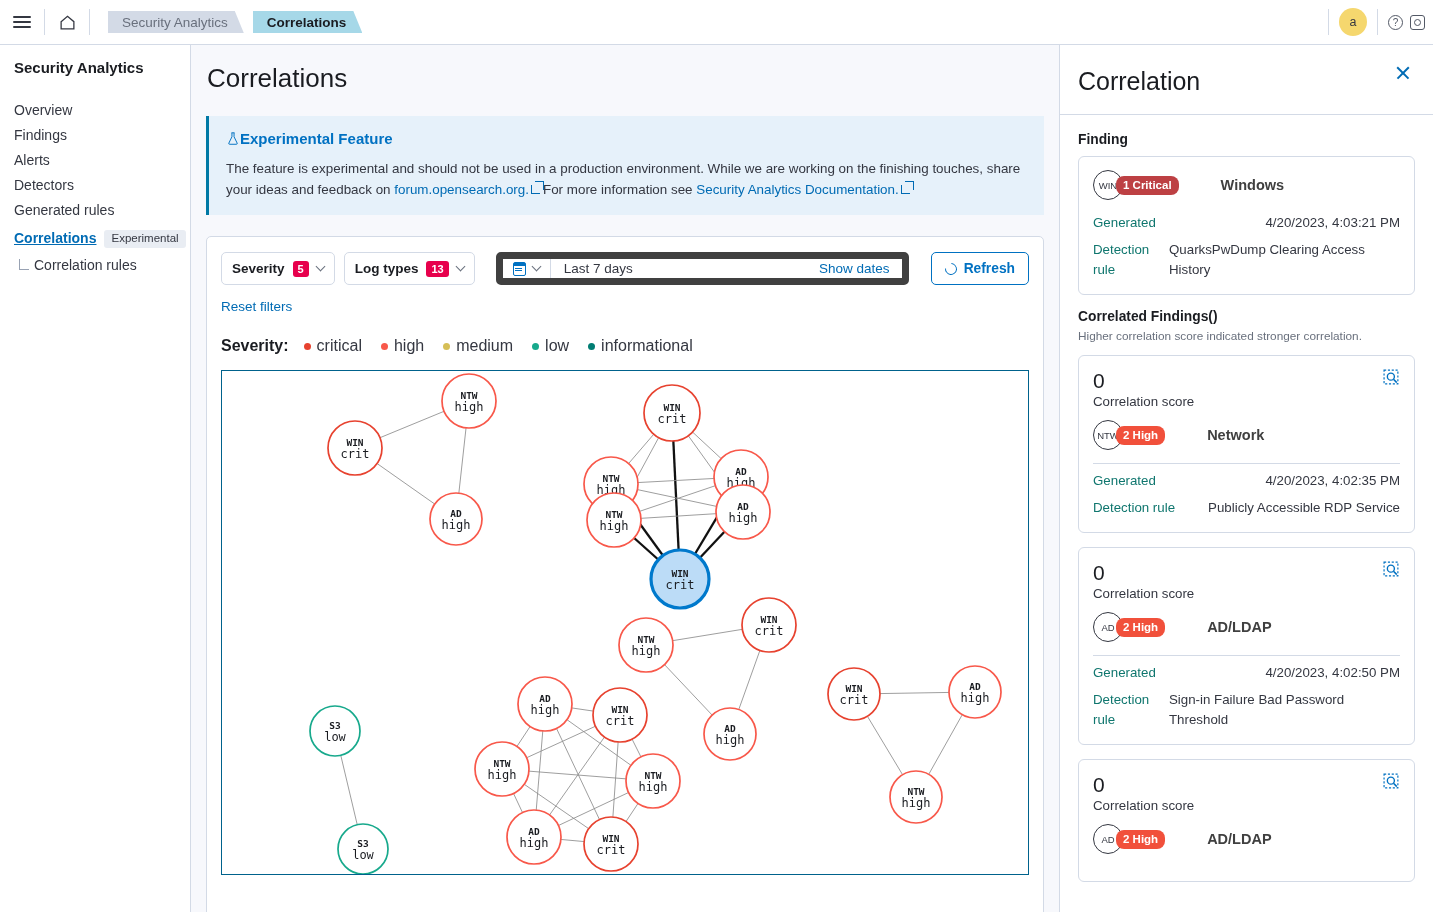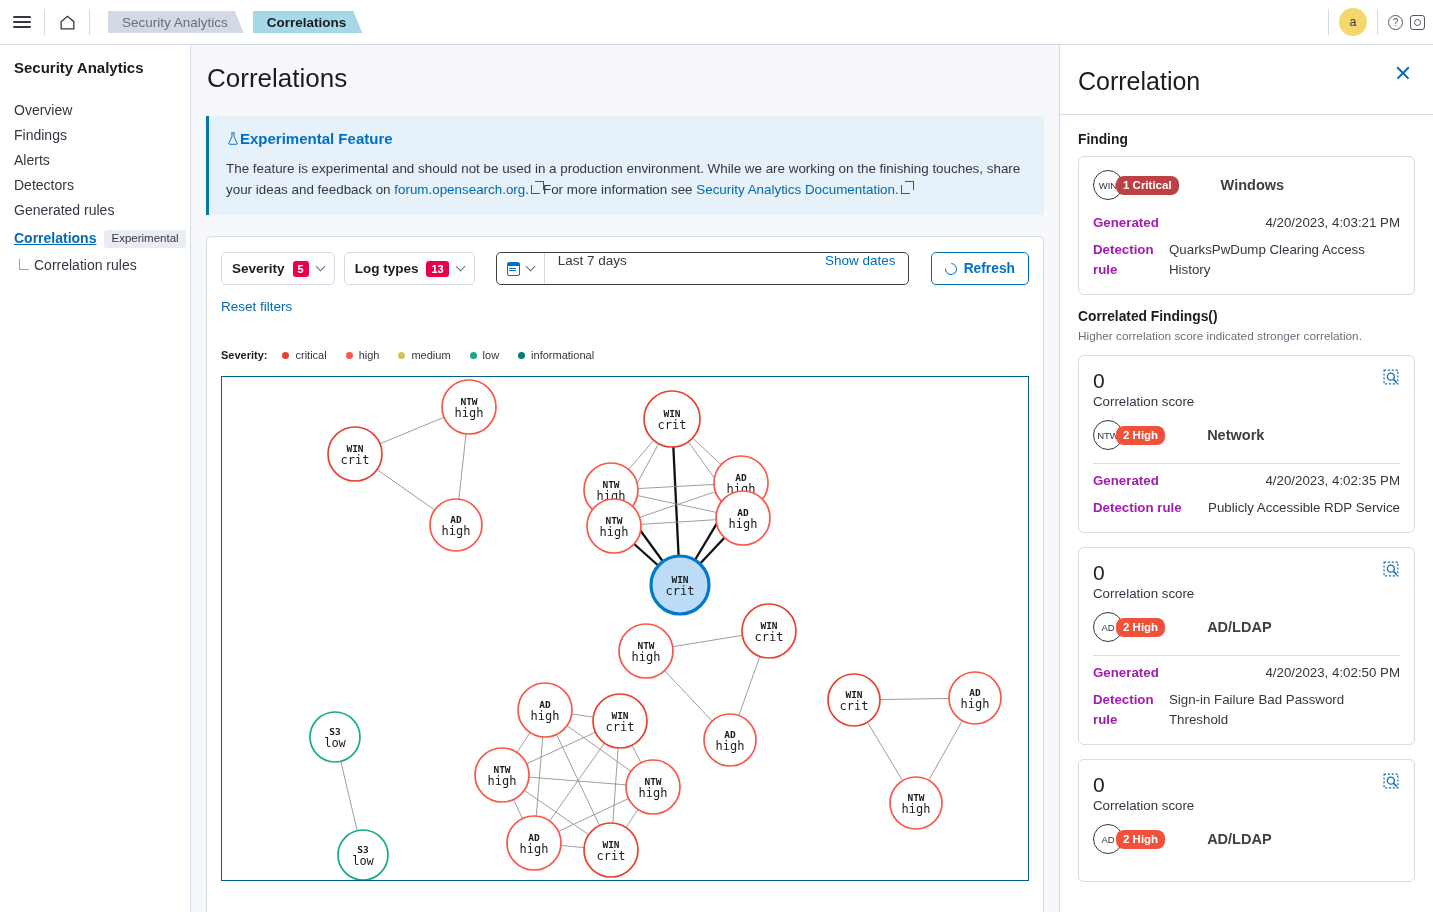--- a/index.html
+++ b/index.html
@@ -81,40 +81,40 @@
   .fbtn {
     height: 33px; border: 1px solid #d3dae6; border-radius: 5px; background: #fff;
     display: flex; align-items: center; gap: 8px; padding: 0 10px; cursor: pointer;
     font-size: 13.5px; font-weight: bold; color: #1a1c21;
   }
   .cnt { background: #e7004c; color: #fff; font-size: 11px; font-weight: bold;
          border-radius: 3px; padding: 1px 5px; line-height: 14px; }
   .chev { width: 7px; height: 7px; border-right: 1.6px solid #69707d; border-bottom: 1.6px solid #69707d;
           transform: rotate(45deg); margin-bottom: 4px; }
   .dateblock {
-    display: flex; align-items: flex-start; height: 33px; border: 1px solid #404040;
+    display: flex; align-items: center; height: 33px; border: 7px solid #404040;
     border-radius: 5px; background: #fff; flex: 1; margin-left: 12px; overflow: hidden;
   }
   .datebtn { display: flex; align-items: center; gap: 7px; padding: 0 10px; height: 100%;
              border-right: 1px solid #d3dae6; cursor: pointer; }
   .cal { width: 13px; height: 14px; border: 1.6px solid #0071c2; border-radius: 2px; position: relative; }
   .cal::before { content:""; position:absolute; top:0; left:0; right:0; height:3px; background:#0071c2; }
   .cal::after { content:""; position:absolute; top:5px; left:1.5px; width:7px; height:5px;
                 background: repeating-linear-gradient(#0071c2 0 1px, transparent 1px 2.5px); }
   .dtext { font-size: 13.5px; color: #343741; padding-left: 13px; flex: 1; }
   .showdates { font-size: 13.5px; color: #006bb4; padding-right: 12px; cursor: pointer; }
   .refresh {
     height: 33px; border: 1px solid #0071c2; border-radius: 5px; background: #fff;
     color: #0071c2; font-size: 13.8px; font-weight: bold; display: flex; align-items: center;
     gap: 7px; padding: 0 13px; margin-left: 13px; cursor: pointer;
   }
   .rico { width: 12px; height: 12px; border: 1.7px solid #0071c2; border-radius: 50%;
           border-top-color: transparent; transform: rotate(-40deg); }
   .resetf { font-size: 13.5px; color: #006bb4; margin-top: 14px; cursor: pointer; display: inline-block; }
-  .sev-legend { display: flex; align-items: center; gap: 4px; margin-top: 34px; font-size: 11px; }
+  .sev-legend { display: flex; align-items: center; gap: 4px; margin-top: 22px; font-size: 16px; }
   .sev-legend b { font-weight: bold; color: #1a1c21; margin-right: 11px; }
   .lg { display: flex; align-items: center; gap: 6px; margin-right: 15px; color: #343741; }
   .dot { width: 7px; height: 7px; border-radius: 50%; }
 
   .graph { margin-top: 15px; border: 1px solid #00628c; background: #fff; height: 505px; position: relative; overflow: hidden; }
 
   
   .flyout {
     position: absolute; top: 45px; right: 0; width: 374px; height: 867px;
     background: #fff; border-left: 1px solid #d3dae6; overflow: hidden;
@@ -133,21 +133,21 @@
   .card-top { display: flex; align-items: center; position: relative; margin-bottom: 13px; }
   .logo-circle {
     width: 30px; height: 30px; border-radius: 50%; border: 1px solid #343741;
     display: flex; align-items: center; justify-content: center; font-size: 9.5px; color: #343741;
     background: #fff; flex-shrink: 0;
   }
   .sev-pill { font-size: 11.5px; font-weight: bold; color: #fff; padding: 2px 7px; border-radius: 8px;
               margin-left: -7px; line-height: 15px; }
   .card-name { font-size: 14.5px; font-weight: bold; color: #404040; margin-left: 42px; }
   .kv { display: flex; font-size: 13.3px; color: #343741; margin-top: 7px; line-height: 20px; }
-  .kv .k { color: #a21caf; flex-shrink: 0; width: 84px; font-weight: bold; }
+  .kv .k { color: #0f766e; flex-shrink: 0; width: 84px; }
   .kv .v { flex: 1; text-align: right; }
   .kv.wrapv .v { text-align: left; padding-left: 6px; }
   .note { font-size: 11.8px; color: #69707d; margin-top: -4px; margin-bottom: 12px; }
   .score { font-size: 21px; color: #1a1c21; line-height: 24px; }
   .score-lbl { font-size: 13.3px; color: #343741; margin-top: 1px; }
   .card-hdr { display: flex; justify-content: space-between; align-items: flex-start; margin-bottom: 11px; }
   .mag { width: 17px; height: 17px; cursor: pointer; flex-shrink: 0; }
   .divider { height: 1px; background: #d3dae6; margin: 2px 0 6px 0; }
   .flask { width: 14px; height: 15px; }
 </style>

